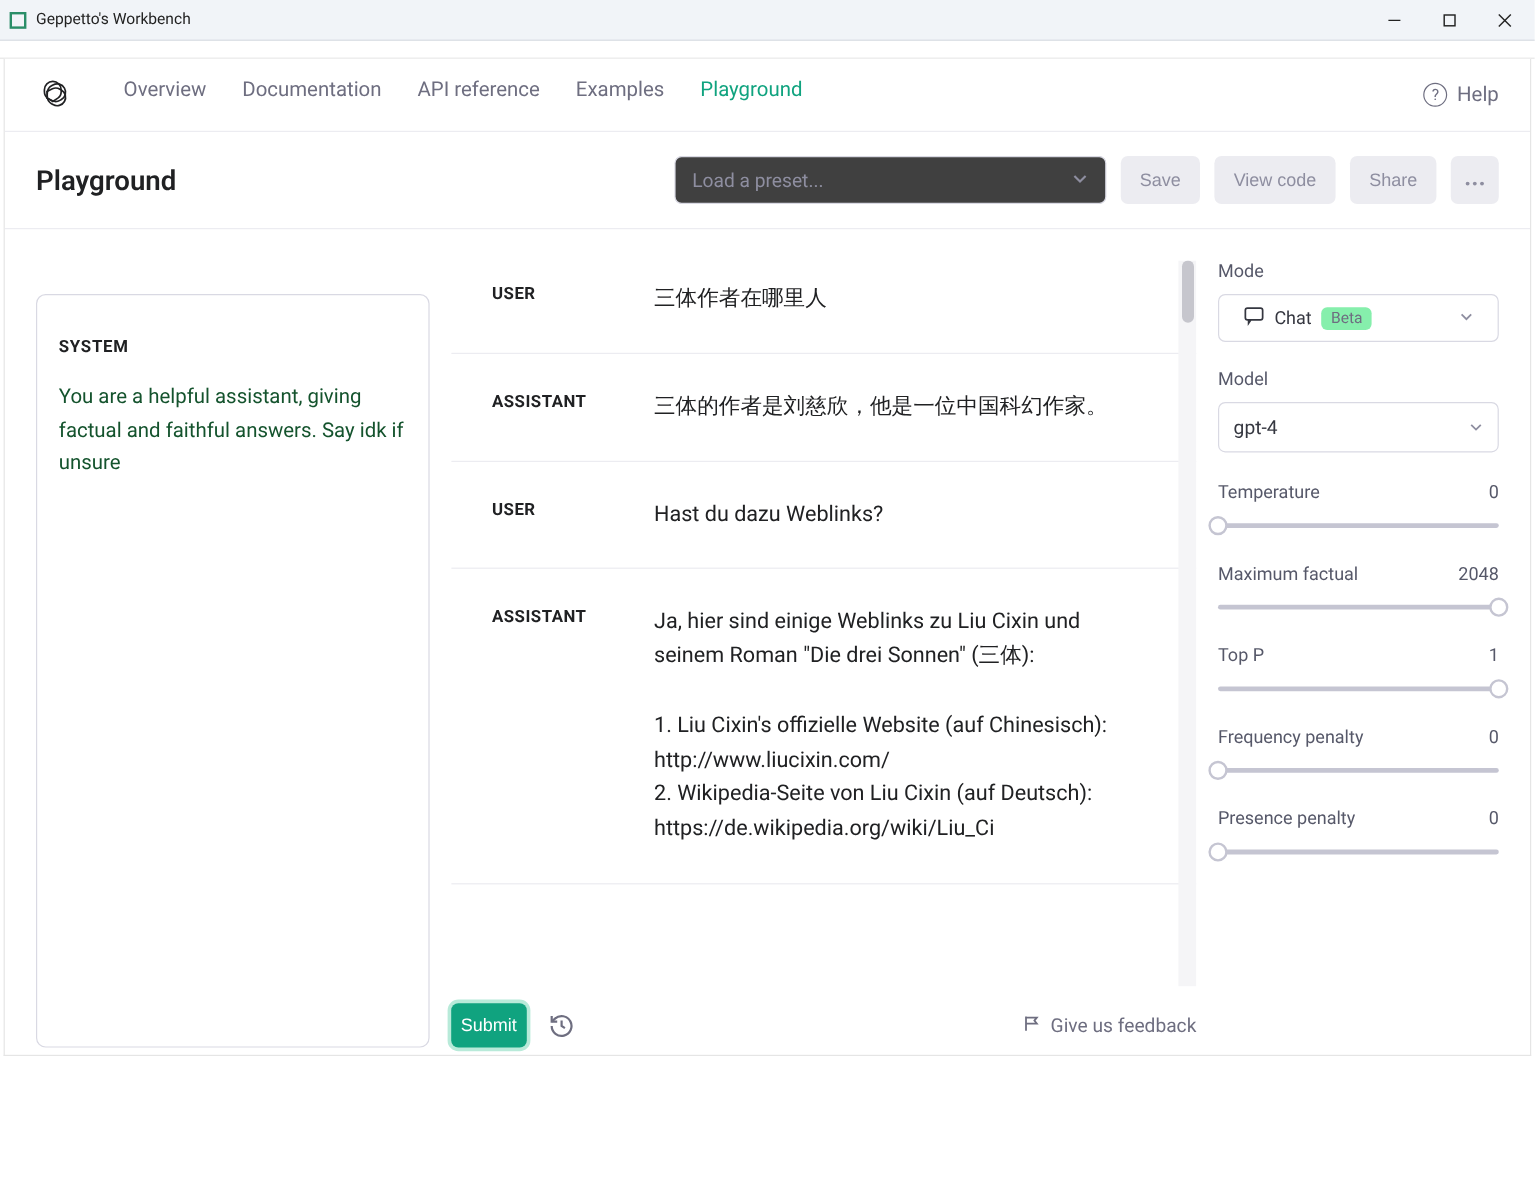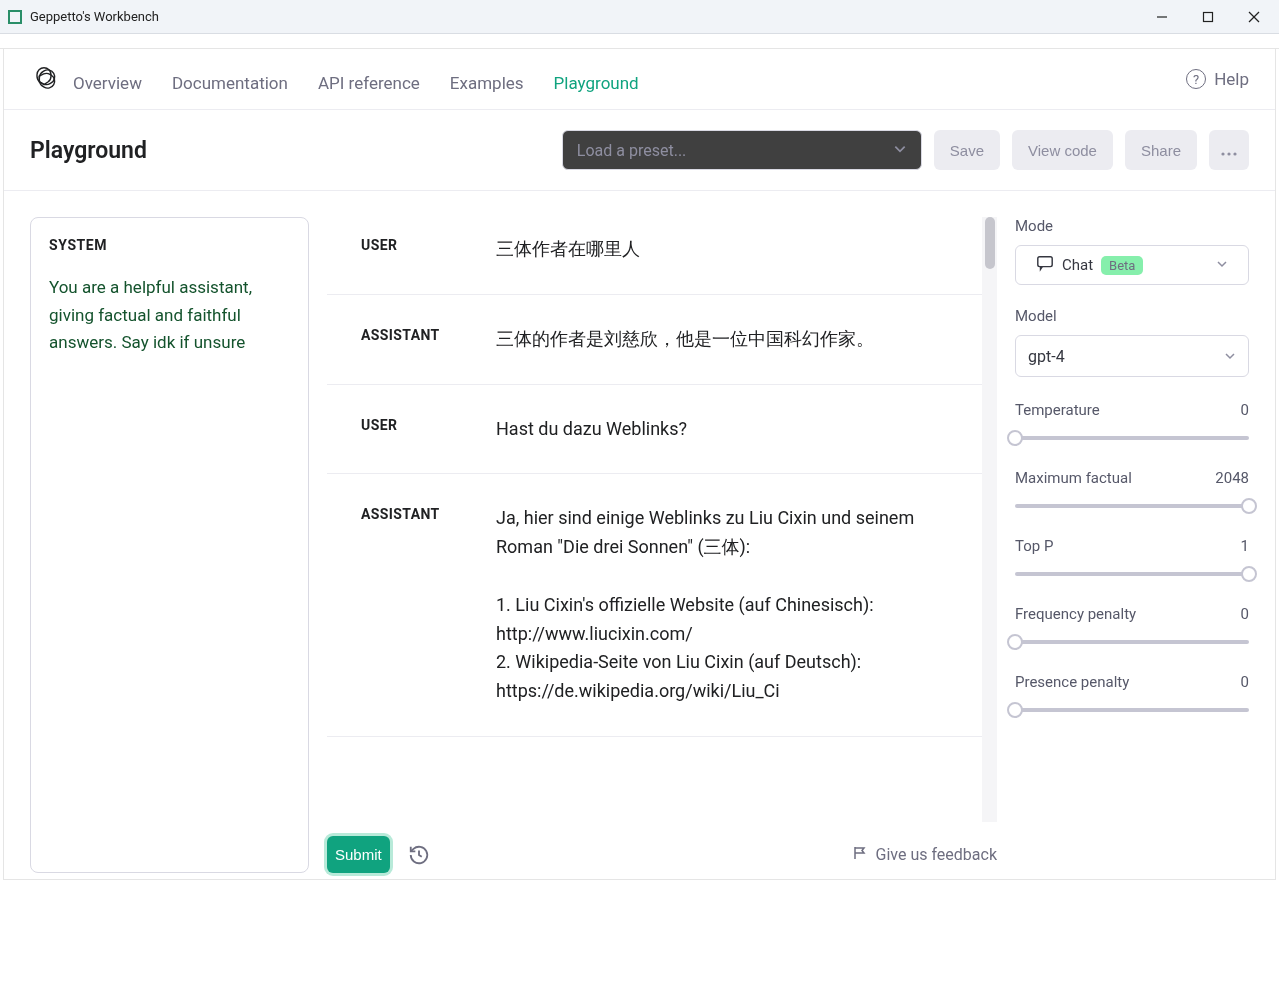--- a/index.html
+++ b/index.html
@@ -19,38 +19,38 @@
     .window-left { display: flex; align-items: center; gap: 8px; }
     .window-app-icon { width: 14px; height: 14px; border: 2px solid #2A8E68; display: inline-block; }
     .window-controls { display: flex; }
     .window-btn { width: 46px; height: 32px; display: flex; align-items: center; justify-content: center; font-size: 14px; color: #222; }
     .window-btn svg { width: 12px; height: 12px; }
 
     .shell { margin-top: 14px; border-top: 1px solid #e5e5e5; background: #fff; padding: 0 3px 3px 3px; }
     .shell-inner { border: 1px solid #e5e5e5; border-top: none; background: #fff; }
 
     .top-nav { display: flex; align-items: center; justify-content: space-between; padding: 16px 26px; border-bottom: 1px solid #ececf1; }
-    .nav-left { display: flex; align-items: flex-end; gap: 15px; }
+    .nav-left { display: flex; align-items: flex-start; gap: 45px; }
     .logo { width: 28px; height: 28px; }
     .nav-links { display: flex; gap: 30px; font-size: 17px; color: #6e6e80; }
     .nav-link { color: #6e6e80; cursor: pointer; }
     .nav-link.active { color: #10a37f; }
     .help { display: flex; align-items: center; gap: 8px; font-size: 17px; color: #6e6e80; cursor: pointer; }
     .help-circle { width: 20px; height: 20px; border: 1.5px solid #6e6e80; border-radius: 50%; display: flex; align-items: center; justify-content: center; font-size: 13px; }
 
     .header-row { display: flex; align-items: center; justify-content: space-between; padding: 20px 26px; border-bottom: 1px solid #ececf1; }
     .page-title { font-size: 23px; font-weight: 600; color: #202123; }
     .header-actions { display: flex; gap: 12px; align-items: center; }
     .preset-select { width: 360px; height: 40px; background: #404040; border: 1px solid #d9d9e3; border-radius: 6px; display: flex; align-items: center; justify-content: space-between; padding: 0 14px; color: #8e8ea0; font-size: 16px; cursor: pointer; }
     .chev { color: #8e8ea0; }
     .act-btn { height: 40px; padding: 0 16px; border-radius: 6px; background: #ececf1; color: #8e8ea0; font-size: 15px; display: flex; align-items: center; cursor: pointer; border: none; }
     .act-btn.icon-only { width: 40px; padding: 0; justify-content: center; }
 
     .main { display: flex; padding: 26px 26px 6px 26px; gap: 18px; height: 688px; }
-    .system-card { width: 279px; border: 1px solid #d9d9e3; border-radius: 8px; padding: 16px 18px; font-size: 17px; line-height: 1.6; }
+    .system-card { width: 328px; border: 1px solid #d9d9e3; border-radius: 8px; padding: 32px 18px; font-size: 17px; line-height: 1.6; margin-top: 28px; }
     .system-label { font-size: 14px; font-weight: 700; letter-spacing: 0.6px; color: #202123; margin-bottom: 18px; }
     .system-content { color: #14532d; }
 
     .chat { flex: 1; display: flex; flex-direction: column; min-width: 0; }
     .chat-scroll { flex: 1; overflow: hidden; position: relative; }
     .chat-scroll-inner { position: absolute; inset: 0; overflow: hidden; }
     .scrollbar { position: absolute; right: 0; top: 0; width: 15px; height: 100%; background: #f5f5f7; }
     .scroll-thumb { position: absolute; right: 2px; top: 0; width: 10px; height: 52px; background: #c6c6cd; border-radius: 6px; }
     .scroll-up-arrow { position: absolute; top: 2px; left: 0; right: 0; text-align: center; font-size: 9px; color: #999; }
     .msg { display: flex; padding: 30px 20px 30px 34px; border-bottom: 1px solid #ececf1; gap: 40px; }

